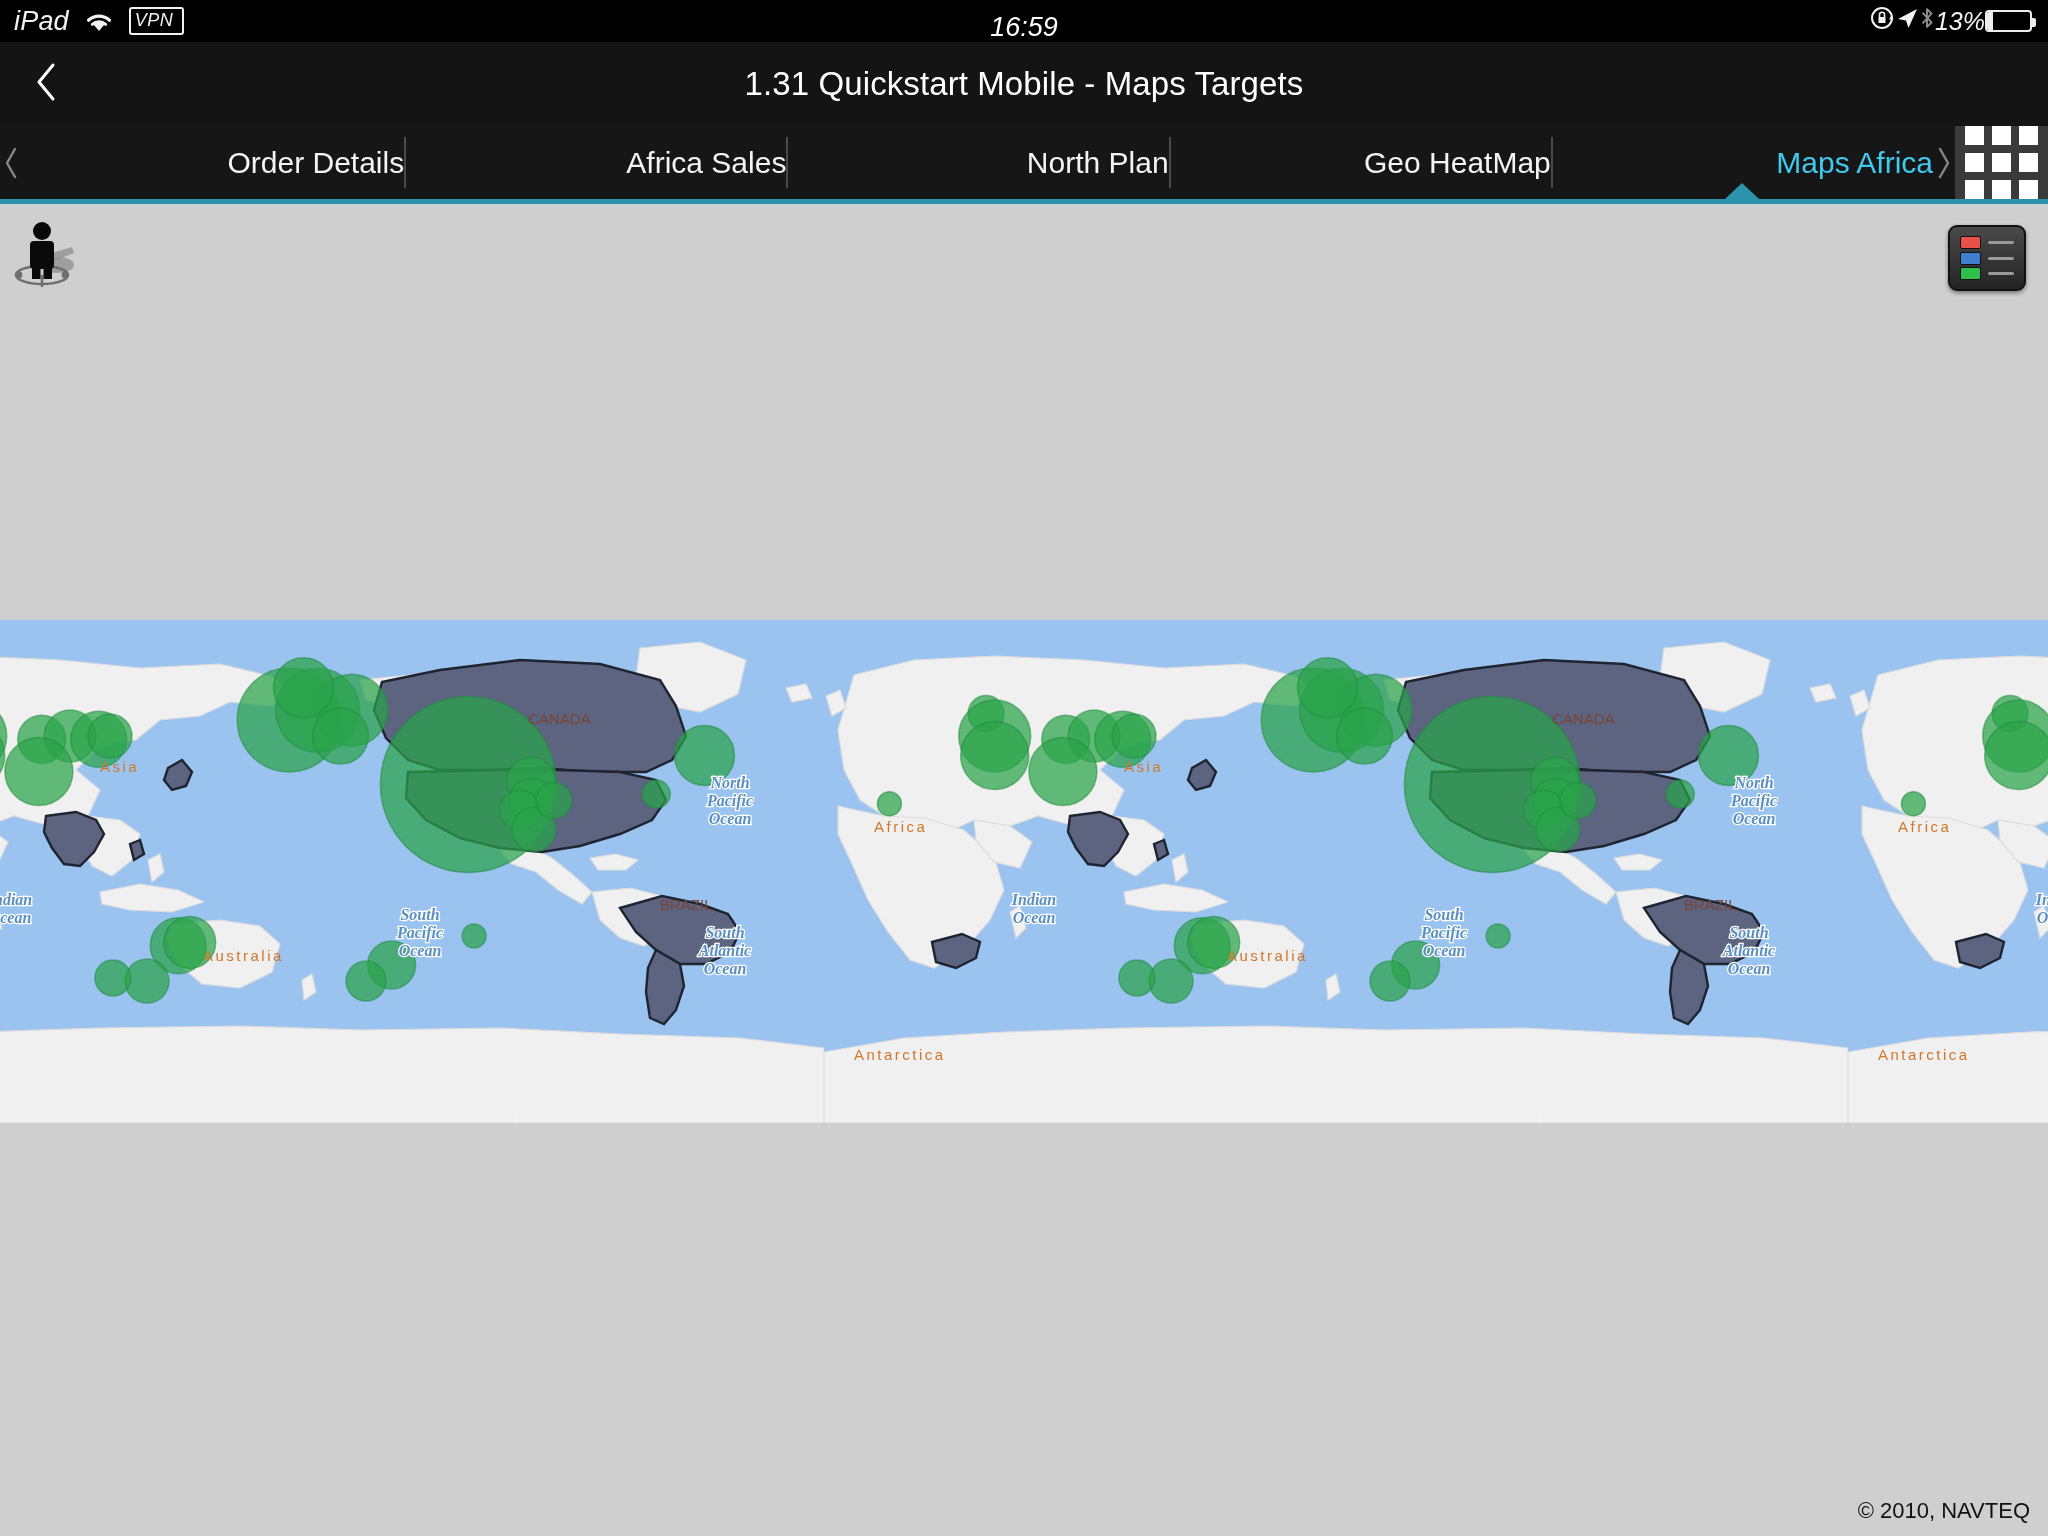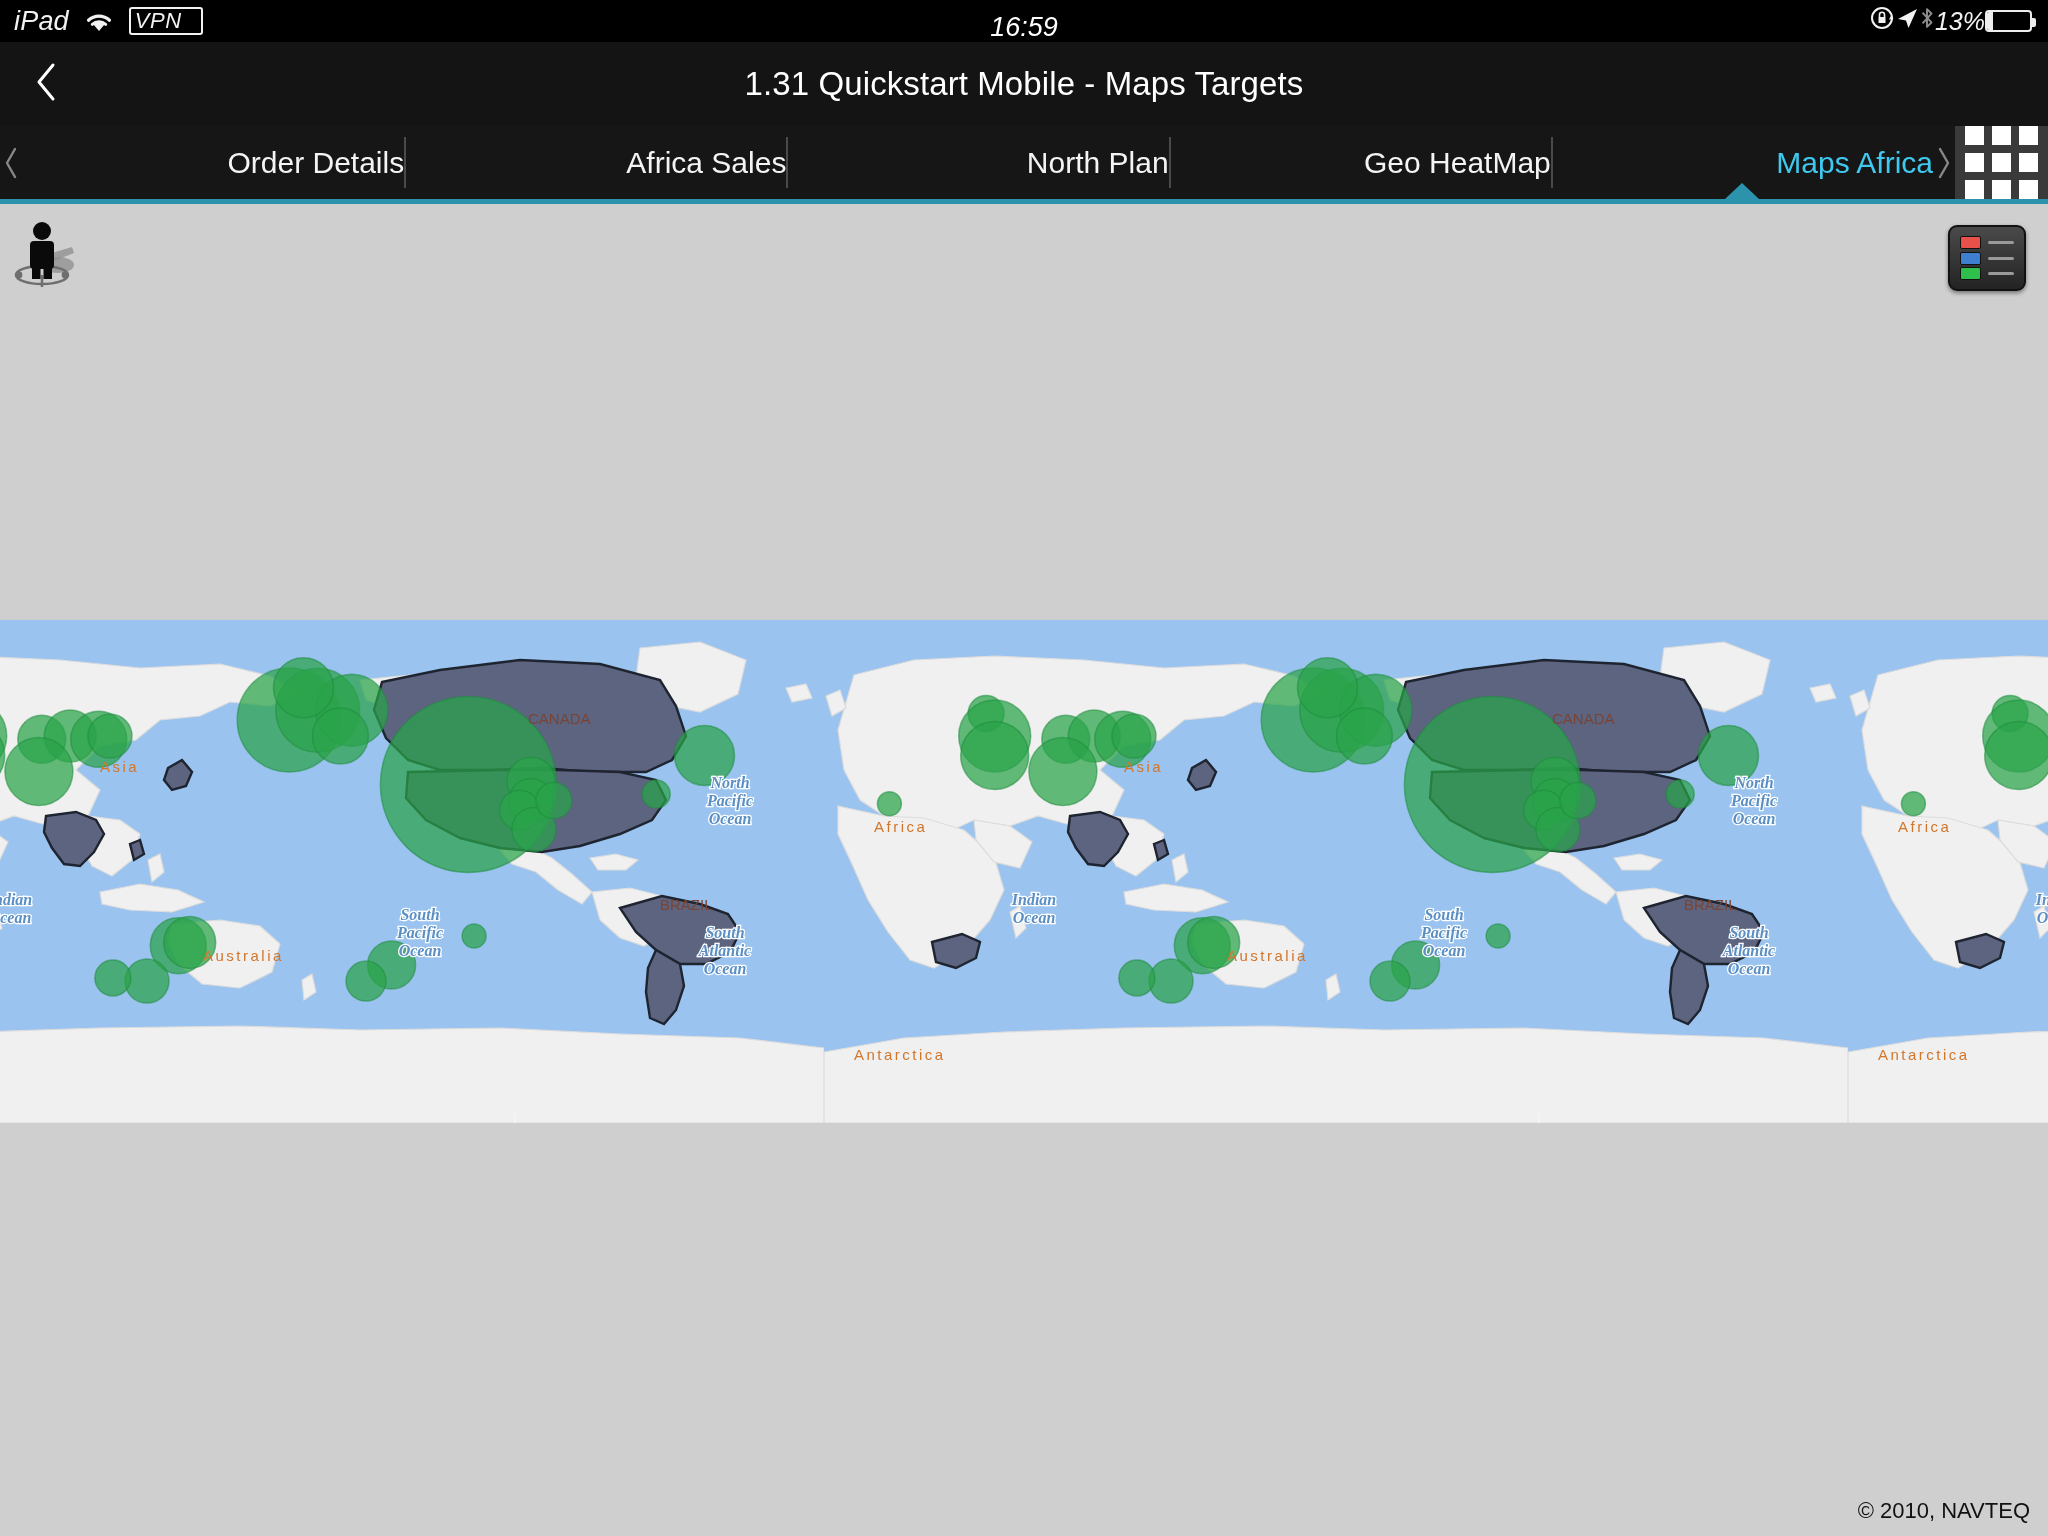--- a/index.html
+++ b/index.html
@@ -15,21 +15,21 @@
   .statusbar {
     position: absolute; top: 0; left: 0; width: 2048px; height: 42px;
     background: #000; color: #e9e9e9;
     display: flex; align-items: center; font-style: italic;
   }
   .sb-left { display: flex; align-items: center; gap: 14px; padding-left: 14px; }
   .sb-device { font-size: 27px; letter-spacing: .2px; color: #f2f2f2; }
   .wifi-icon { position: relative; width: 32px; height: 24px; display:block; }
   .vpn-badge {
     border: 2px solid #f2f2f2; border-radius: 3px;
-    font-size: 22px; line-height: 19px; padding: 2px 19px 3px 4px;
+    font-size: 18px; line-height: 19px; padding: 2px 9px 3px 4px;
     color: #f2f2f2; letter-spacing: .5px;
   }
   .sb-center {
     position: absolute; left: 0; right: 0; top: 0; height: 54px;
     display: flex; align-items: center; justify-content: center;
     font-size: 27px; color: #fff; pointer-events: none;
   }
   .sb-right {
     margin-left: auto; display: flex; align-items: center; 
     padding-right: 16px; font-size: 25px; color: #f2f2f2;

